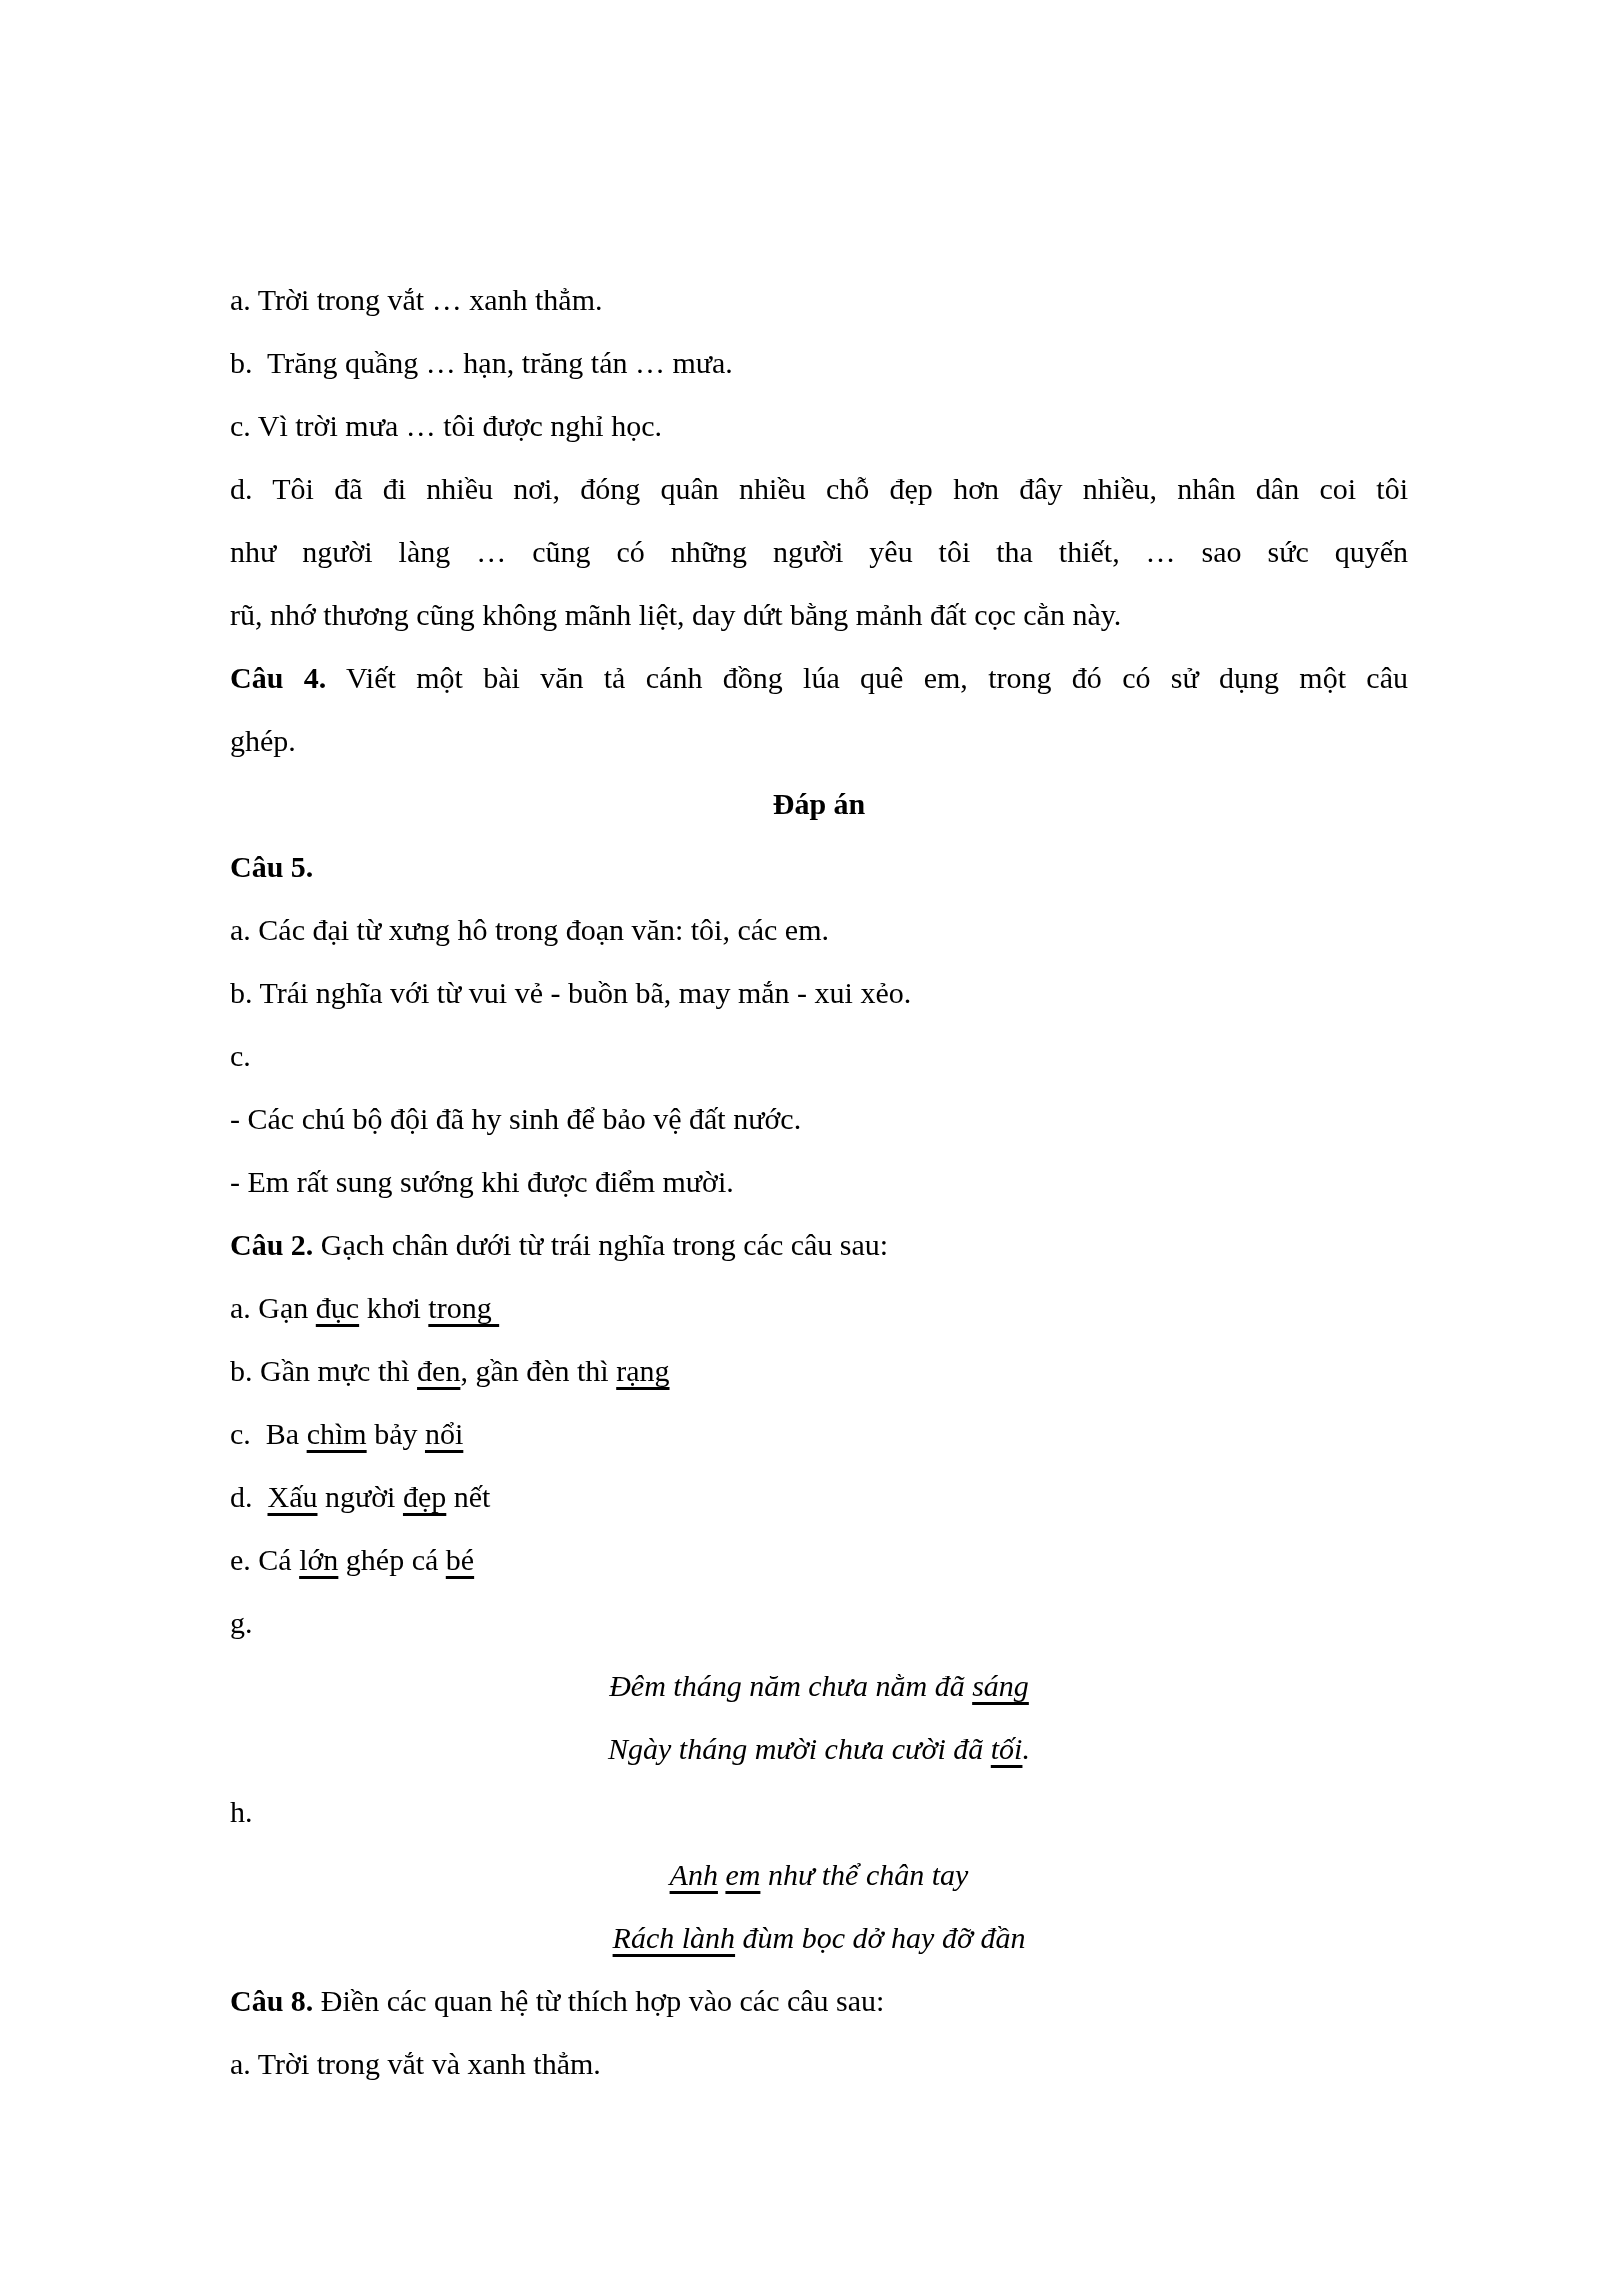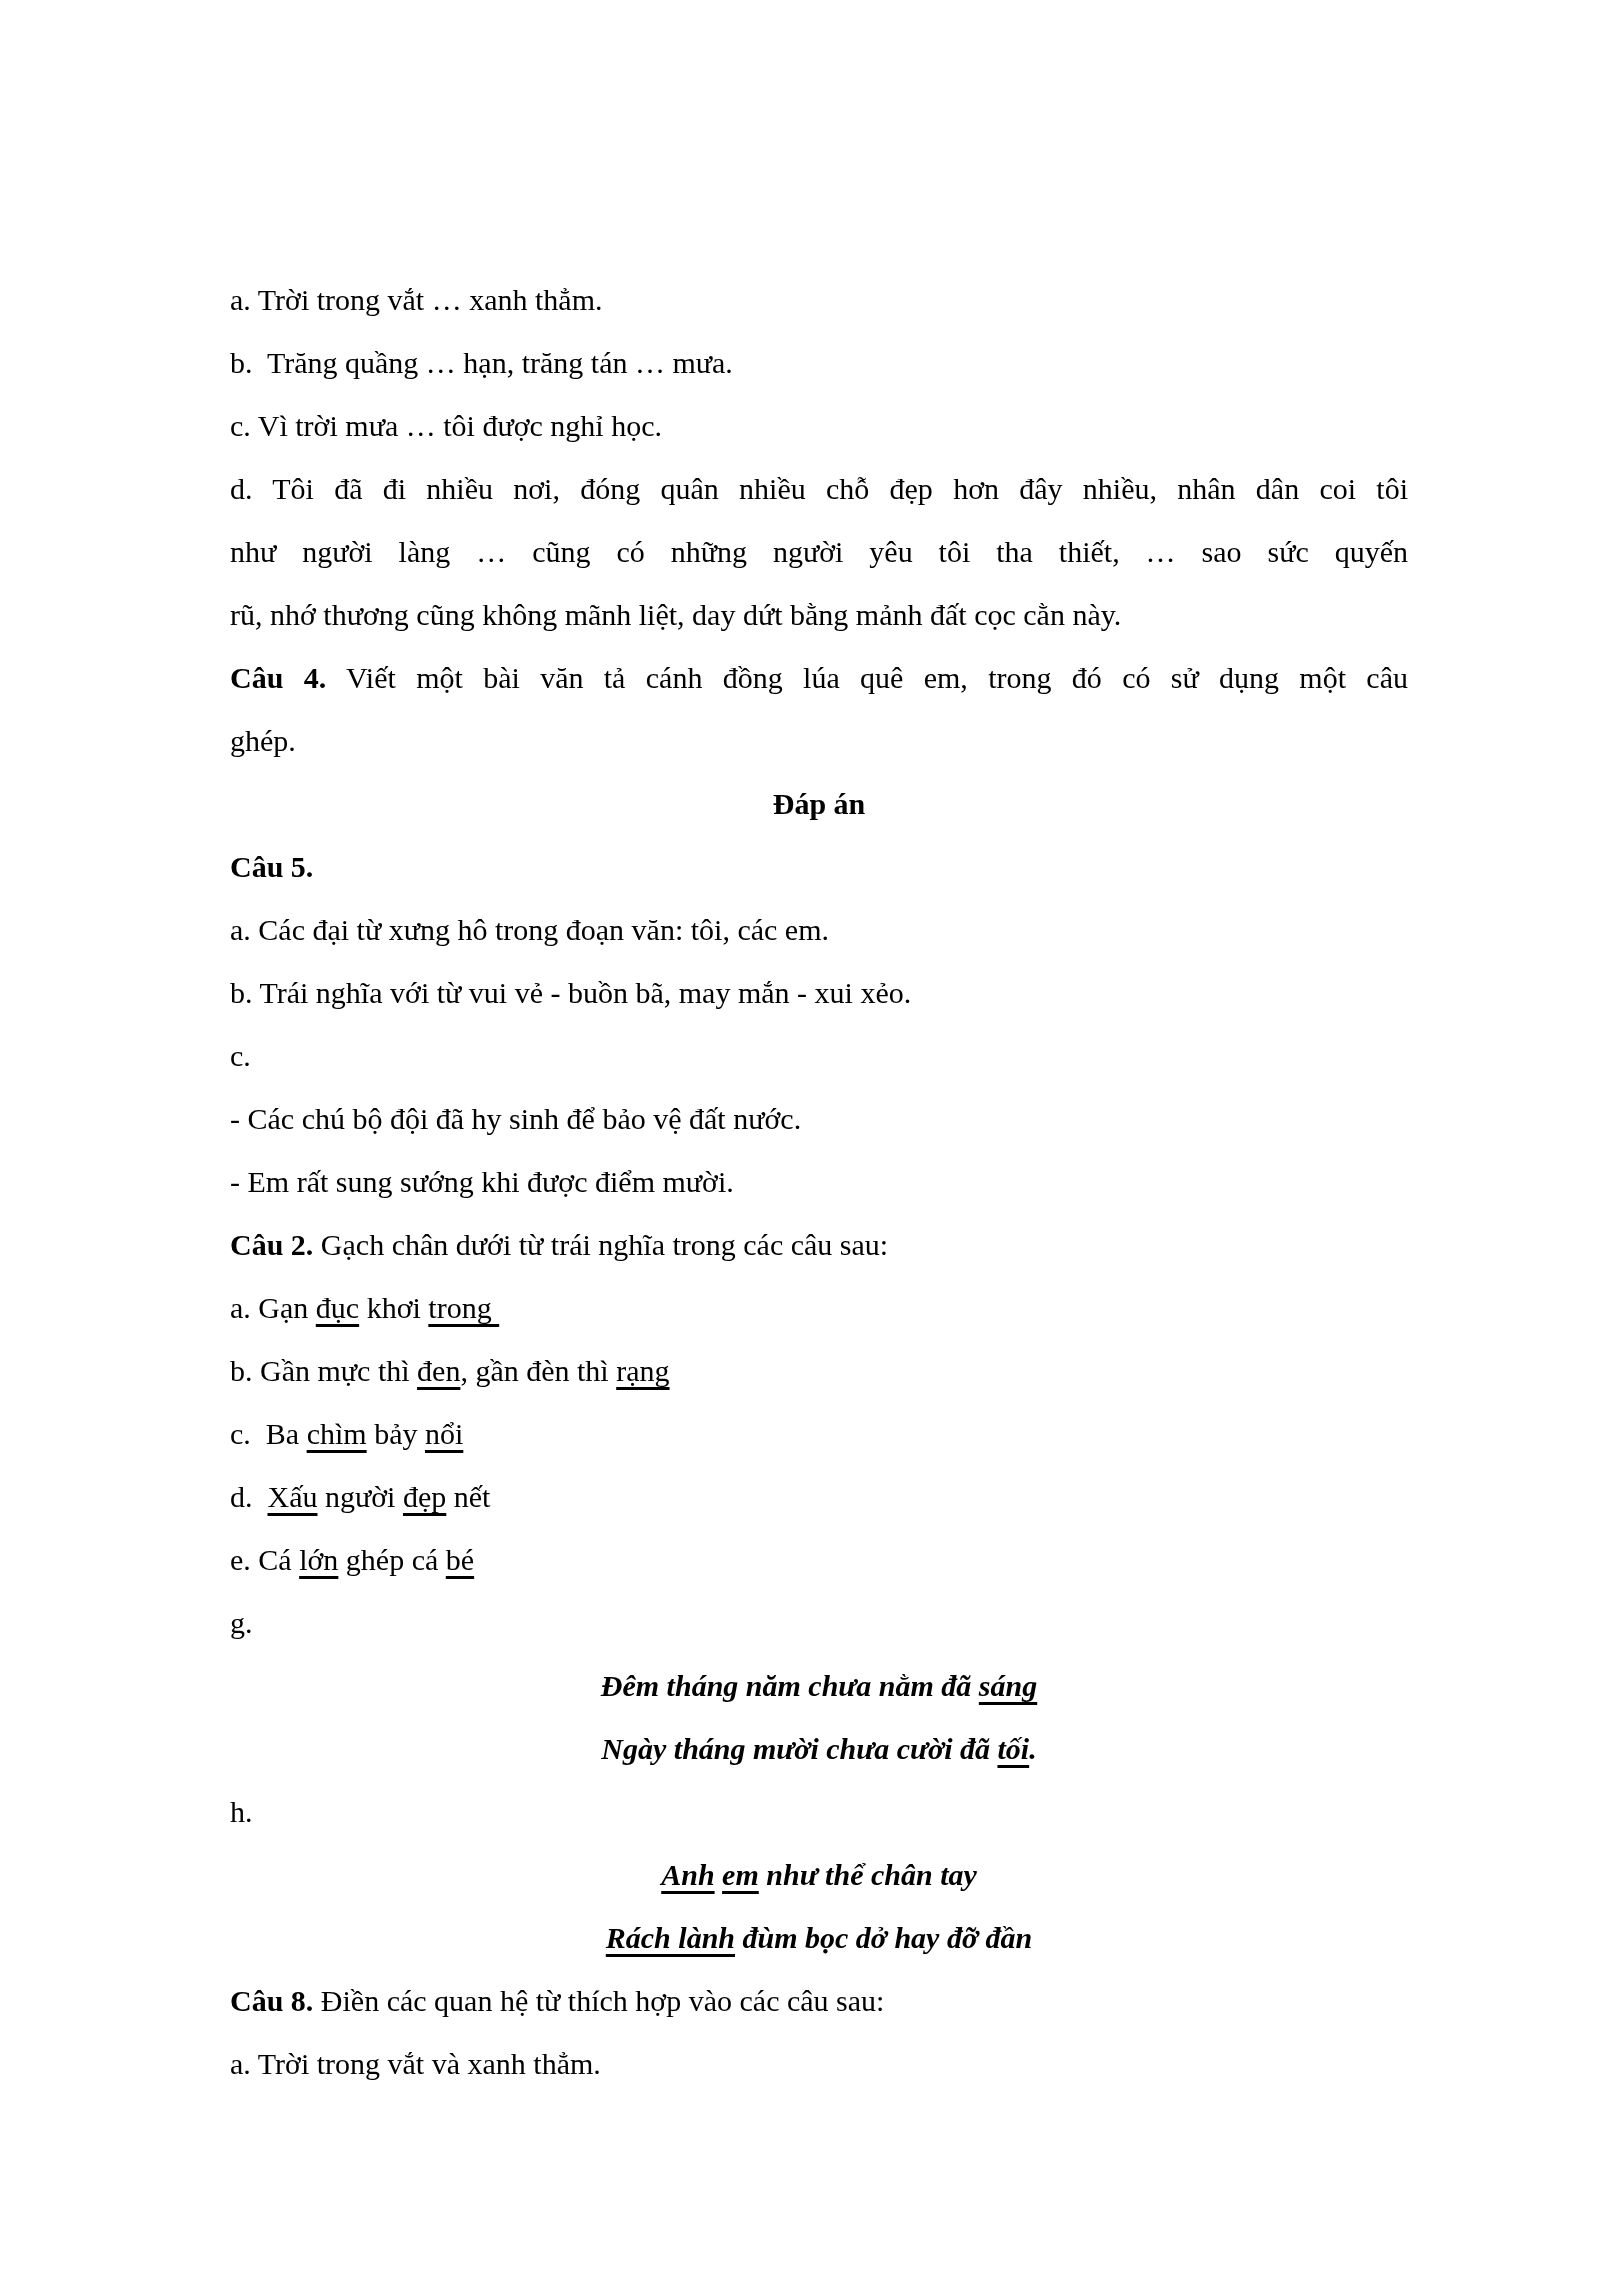--- a/index.html
+++ b/index.html
@@ -34,21 +34,21 @@
     font-size: 30px;
     white-space: normal;
     text-align: left;
   }
   
   .jfull {
     text-align: justify;
     text-align-last: justify;
   }
   .center { text-align: left; text-align-last: center; }
-  .italic { font-style: italic; font-weight: bold; }
+  .italic { font-style: italic; }
   .b { font-weight: bold; }
   .u {
     text-decoration: underline;
     text-decoration-thickness: 2.6px;
     text-underline-offset: 5.9px;
     text-decoration-color: #000000;
   }
 </style>
 </head>
 <body>

